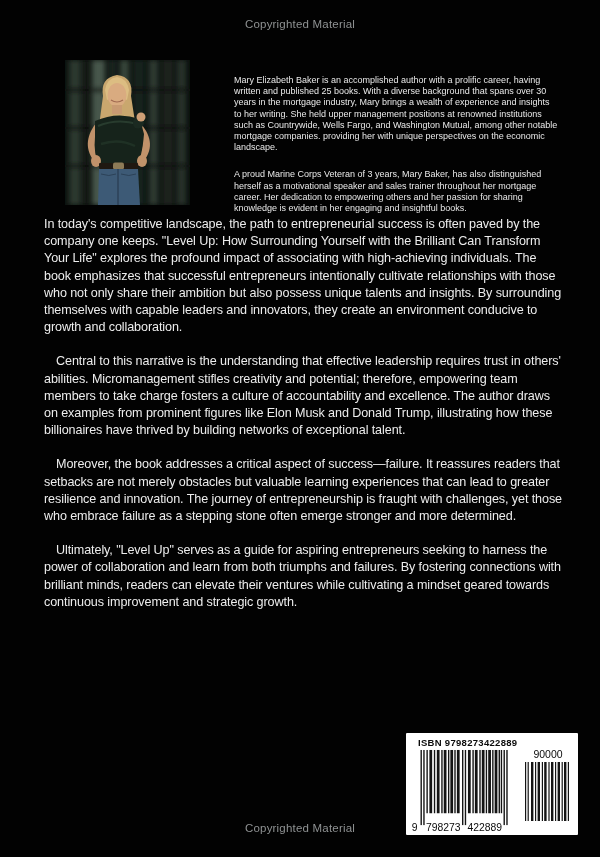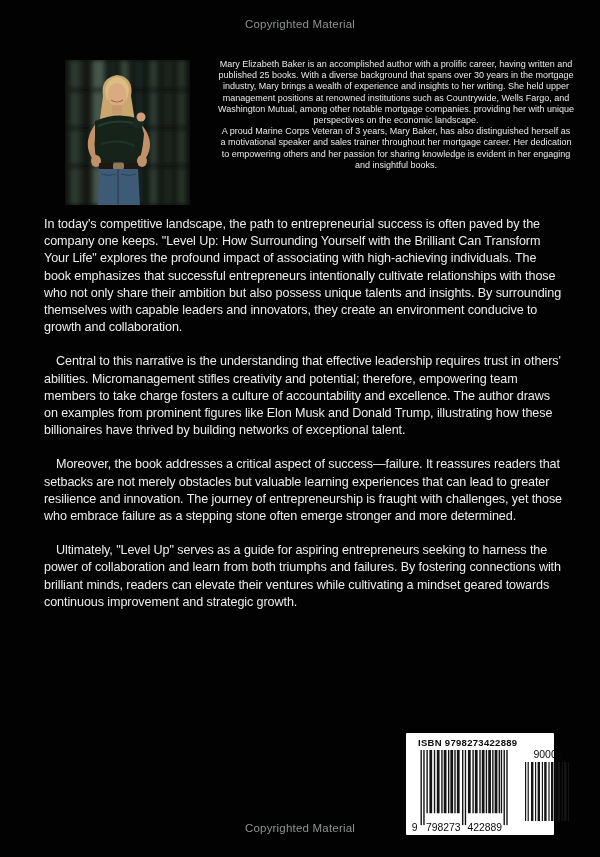--- a/index.html
+++ b/index.html
@@ -29,36 +29,36 @@
   .author-photo svg{display:block;width:125px;height:145px;}
 
   .author-bio{
     position:absolute;left:218px;top:59px;
     width:356px;
     color:#e9e9e9;
     font-size:9px;
     line-height:11.2px;
     letter-spacing:0;
   }
-  .author-bio p{margin:0;text-align:center;}
+  .author-bio p{margin:16px;}
 
   .synopsis{
     position:absolute;left:44px;top:216px;
     width:520px;
     color:#ededed;
     font-size:12.6px;
     line-height:17.2px;
     letter-spacing:-.1px;
   }
   .synopsis p{margin:0 0 17px 0;}
   .synopsis p.indent{text-indent:12px;}
 
   .barcode-box{
     position:absolute;left:406px;top:733px;
-    width:148px;height:102px;
+    width:172px;height:102px;
     background:#ffffff;
     border-radius:1px;
   }
   .isbn-label{
     position:absolute;left:12px;top:4px;
     color:#0a0a0a;
     font-size:9.5px;
     font-weight:700;
     letter-spacing:.3px;
     white-space:nowrap;

